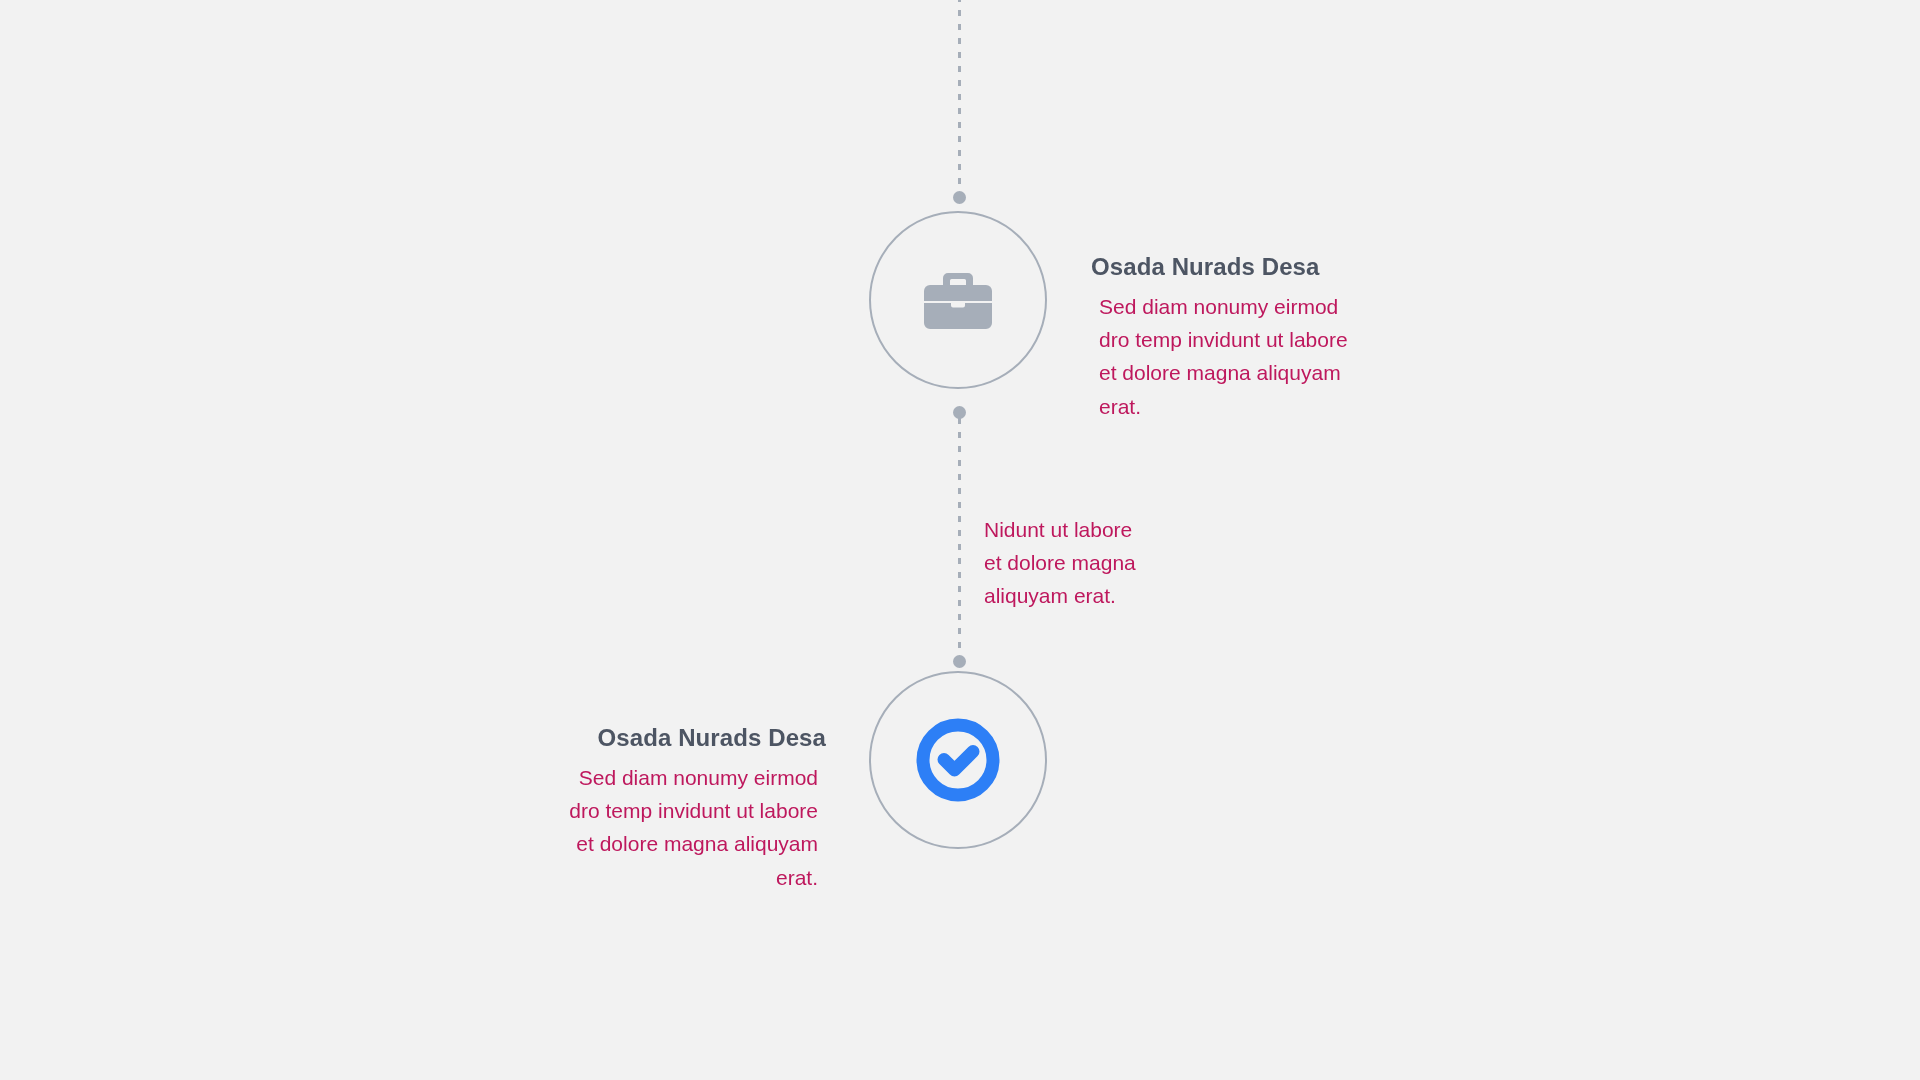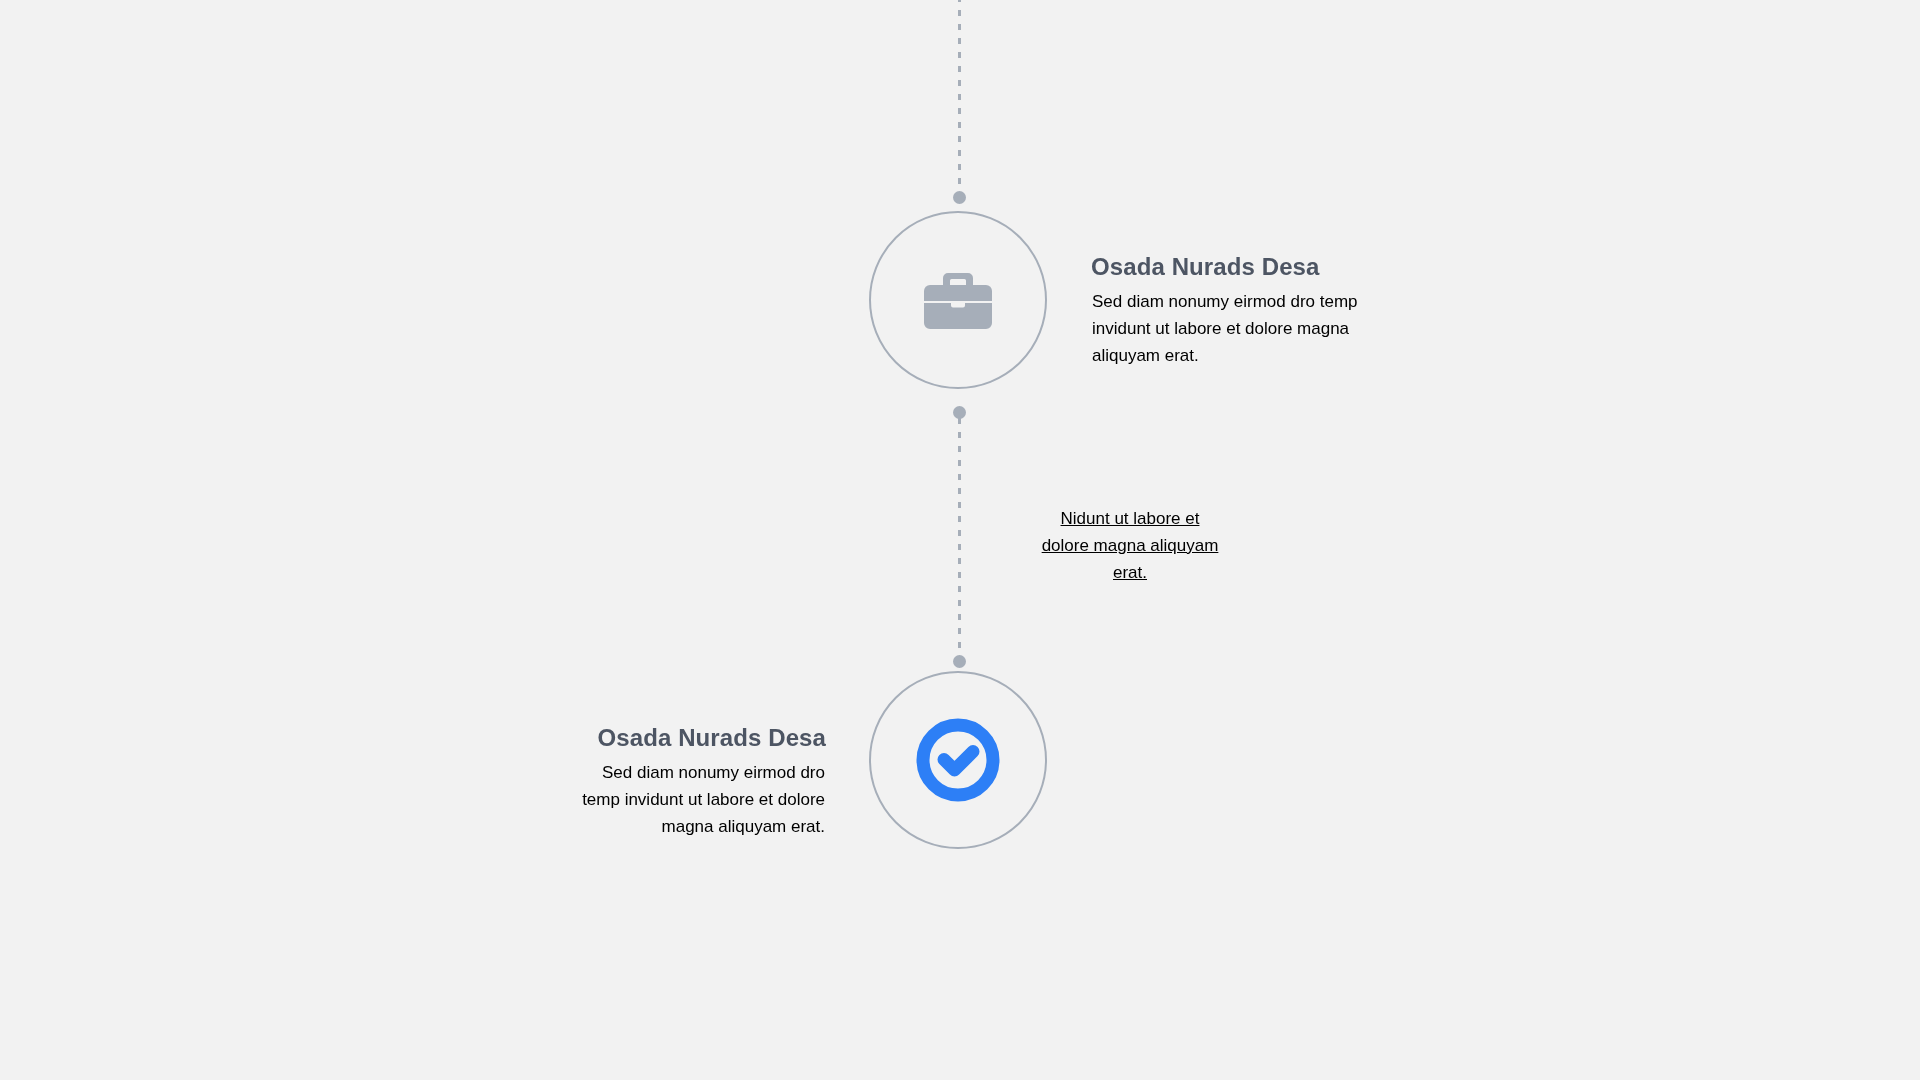--- a/index.html
+++ b/index.html
@@ -78,37 +78,36 @@
   .block-title {
     font-size: 24px;
     font-weight: bold;
     color: #4d5563;
     letter-spacing: 0.1px;
     margin: 0 0 7px 0;
     line-height: 1.25;
     white-space: nowrap;
   }
   .block-body {
-    font-size: 17px;
-    color: #000000;
+    font-size: 21px;
+    color: #be185d;
     line-height: 1.58;
-    margin: 1px;
+    margin: 8px;
   }
   .block-first {
     left: 1091px;
     top: 252px;
     width: 270px;
     text-align: left;
   }
   .block-middle {
-    left: 1040px;
+    left: 976px;
     top: 505px;
     width: 180px;
-    text-align: center;
-    text-decoration: underline;
+    text-align: left;
   }
   .block-second {
     left: 560px;
     top: 723px;
     width: 266px;
     text-align: right;
   }
 </style>
 </head>
 <body>

